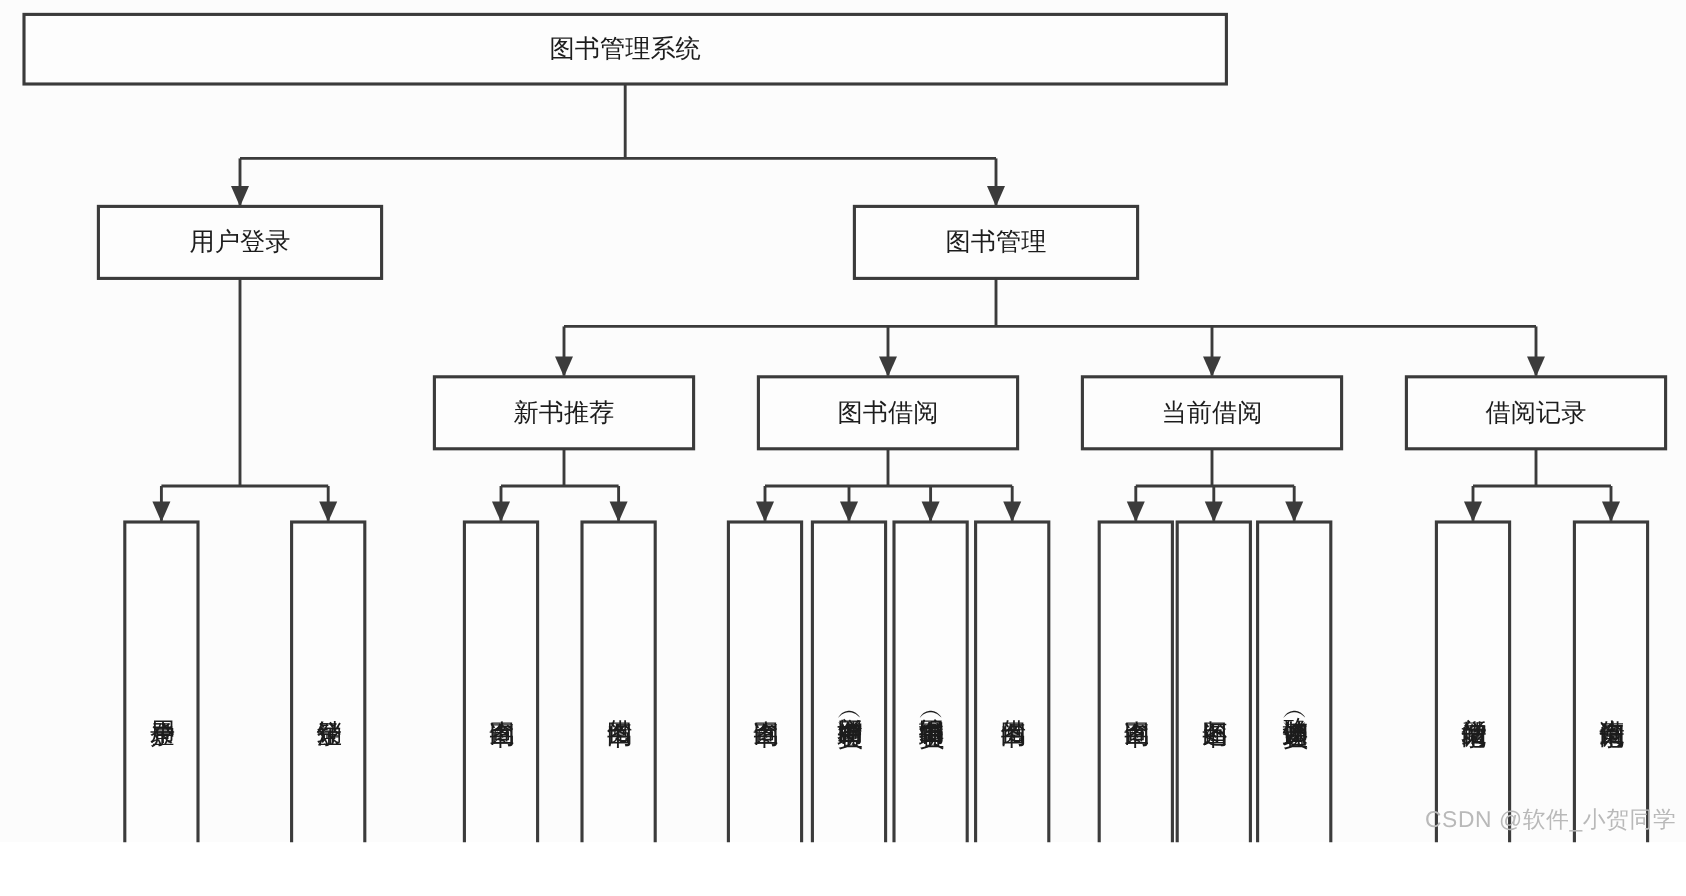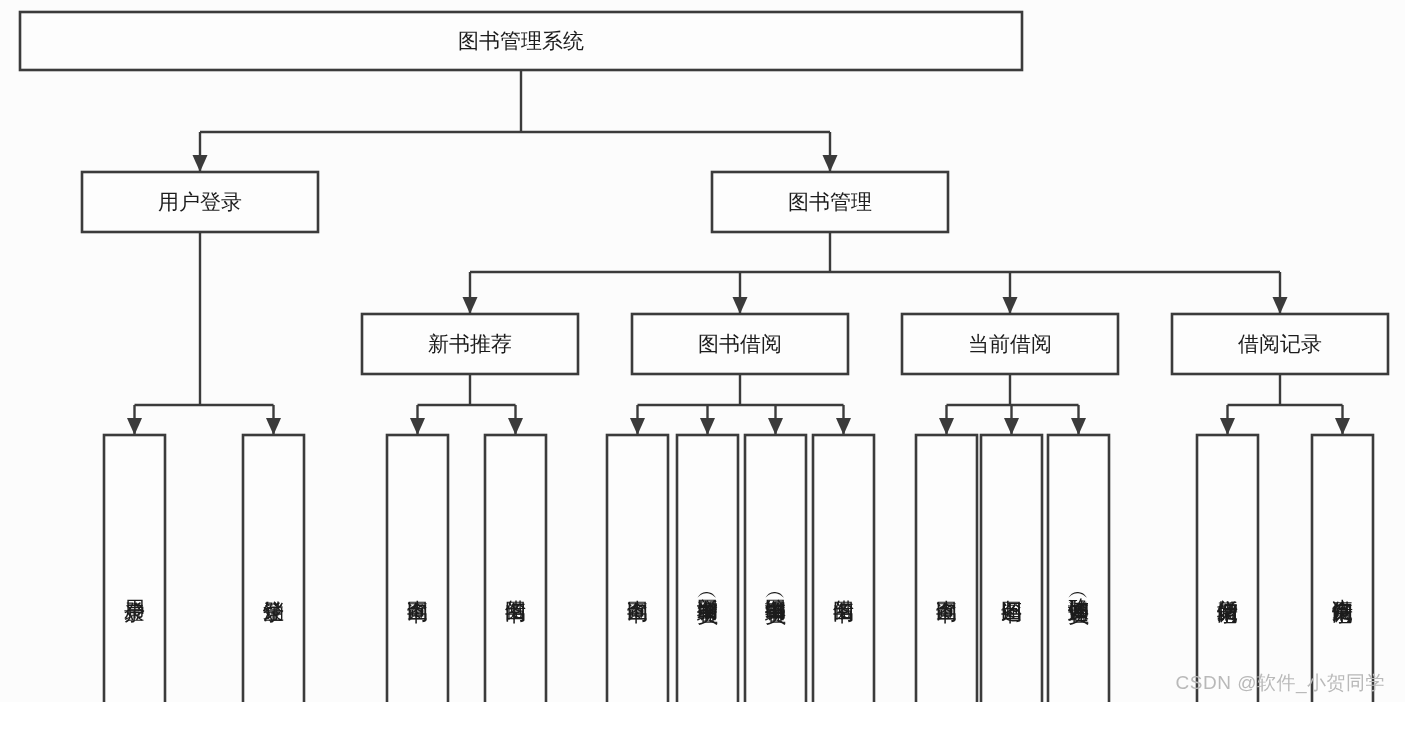--- a/index.html
+++ b/index.html
@@ -57,21 +57,21 @@
     letter-spacing: 1px;
     white-space: nowrap;
     display: flex;
     align-items: center;
     justify-content: center;
     pointer-events: none;
     user-select: none;
   }
   .watermark {
     position: absolute;
-    right: 20px;
+    right: 8px;
     bottom: 6px;
     font-family: "Liberation Sans", "DejaVu Sans", sans-serif;
     font-size: 19px;
     color: #b9b9b9;
     white-space: nowrap;
     letter-spacing: 0.5px;
     text-align: center;
   }
 </style>
 </head>

